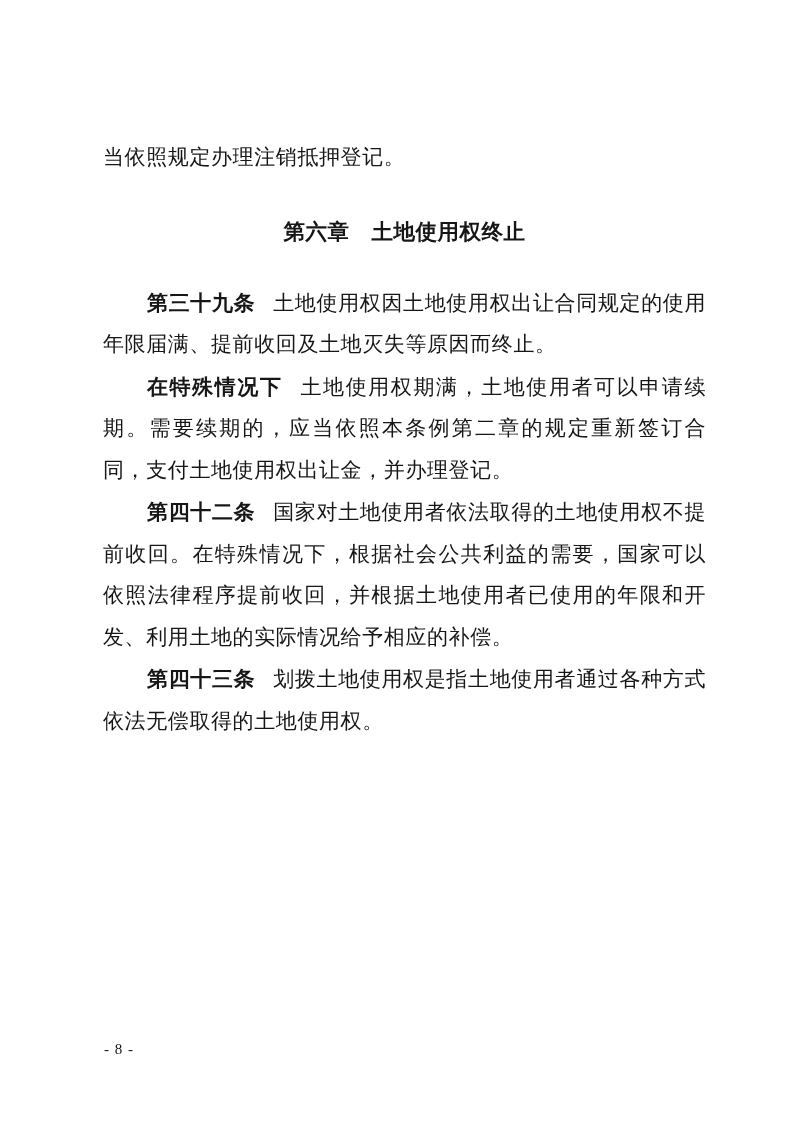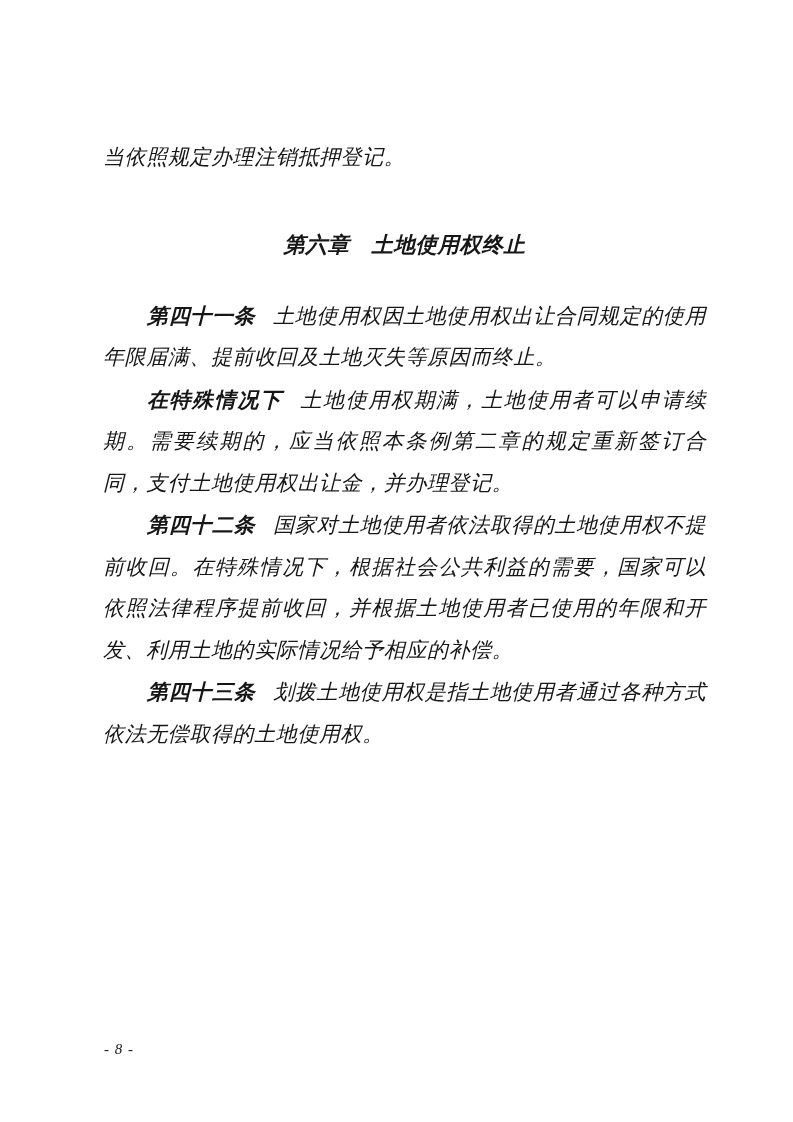--- a/index.html
+++ b/index.html
@@ -10,21 +10,20 @@
     position: relative;
     overflow: hidden;
     font-family: "Liberation Serif", "DejaVu Serif", serif;
     color: #161616;
   }
   .page {
     position: absolute;
     left: 0; top: 0;
     width: 732px; height: 1122px;
     background: #ffffff;
-    font-style: italic;
   }
   .content {
     position: absolute;
     left: 103px;
     top: 137px;
     width: 603px;
     font-size: 21px;
     line-height: 41.5px;
     letter-spacing: 0.6px;
     text-align: justify;
@@ -40,21 +39,21 @@
   .chapter {
     font-family: "Liberation Sans", "DejaVu Sans", sans-serif;
     font-weight: bold;
     font-size: 21.5px;
     line-height: 41.5px;
     text-align: center;
     text-indent: 0;
     letter-spacing: 0.5px;
     margin: 0;
   }
-  .chapter-6 { margin-top: 46px; margin-bottom: 28.5px; }
+  .chapter-6 { margin-top: 33px; margin-bottom: 28.5px; }
   .chapter-7 { margin-top: 22px;   margin-bottom: 28px; }
   .footer {
     position: absolute;
     left: 104px;
     top: 1041px;
     font-size: 15px;
     letter-spacing: 1px;
     color: #161616;
     font-family: "Liberation Serif", "DejaVu Serif", serif;
   }
@@ -63,21 +62,21 @@
 <body>
 
 <div class="page">
 
   <main class="content">
 
     <p class="para">当依照规定办理注销抵押登记。</p>
 
     <h2 class="chapter chapter-6">第六章　土地使用权终止</h2>
 
-    <p class="para article"><b class="artnum">第四十一条</b><span>土地使用权因土地使用权出让合同规定的使用年限届满、提前收回及土地灭失等原因而终止。</span></p>
+    <p class="para article"><b class="artnum">第三十九条</b><span>土地使用权因土地使用权出让合同规定的使用年限届满、提前收回及土地灭失等原因而终止。</span></p>
 
 
     <p class="para article"><b class="artnum">在特殊情况下</b><span>土地使用权期满，土地使用者可以申请续期。需要续期的，应当依照本条例第二章的规定重新签订合同，支付土地使用权出让金，并办理登记。</span></p>
 
     <p class="para article"><b class="artnum">第四十二条</b><span>国家对土地使用者依法取得的土地使用权不提前收回。在特殊情况下，根据社会公共利益的需要，国家可以依照法律程序提前收回，并根据土地使用者已使用的年限和开发、利用土地的实际情况给予相应的补偿。</span></p>
 
 
     <p class="para article"><b class="artnum">第四十三条</b><span>划拨土地使用权是指土地使用者通过各种方式依法无偿取得的土地使用权。</span></p>
 
 

